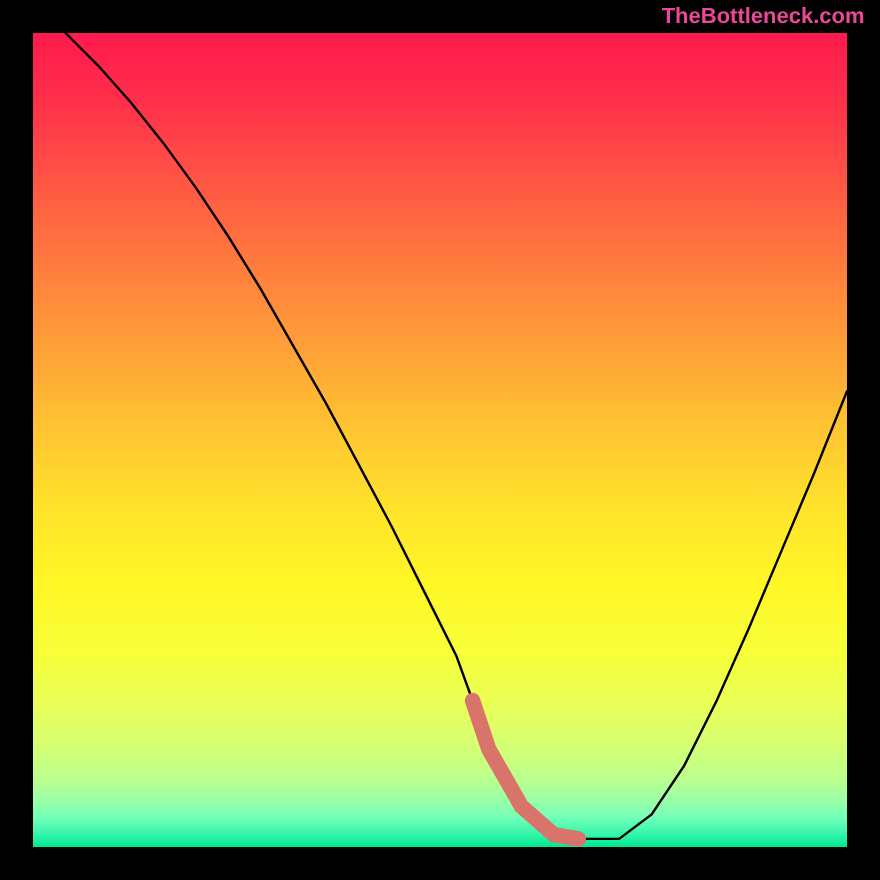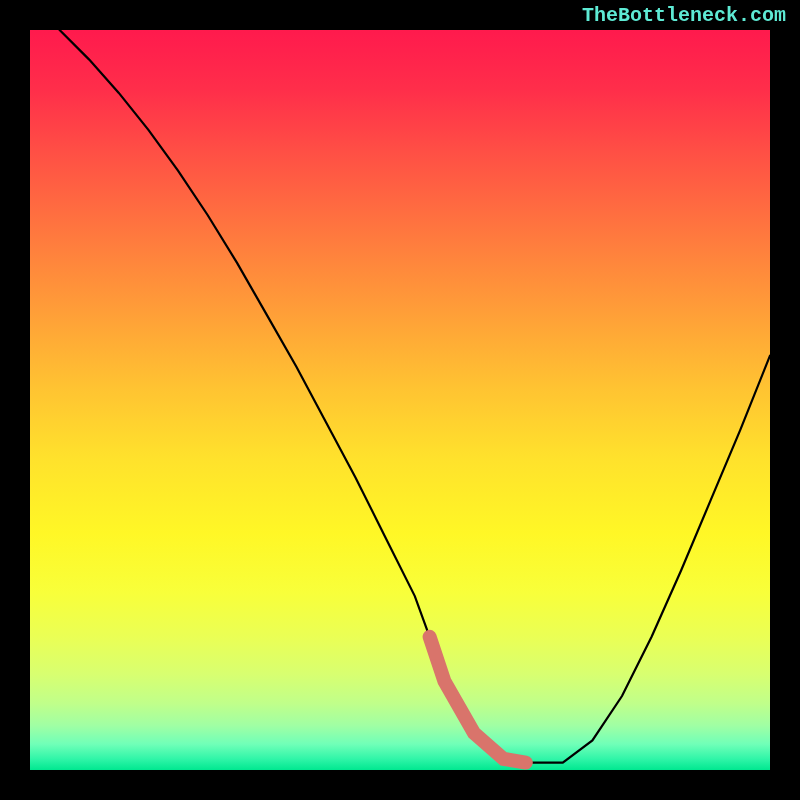--- a/index.html
+++ b/index.html
@@ -8,25 +8,24 @@
     height: 800px;
     background: #000;
     position: relative;
     font-family: Arial, sans-serif;
     overflow: hidden;
   }
   .watermark {
     position: absolute;
     top: 4px;
     right: 14px;
-    color: #5eead4;
+    color: #ec4899;
     font-size: 20px;
     font-weight: bold;
     z-index: 10;
-    font-family: Liberation Mono, monospace;
   }
   .plot-area {
     position: absolute;
     left: 30px;
     top: 30px;
     width: 740px;
     height: 740px;
     overflow: hidden;
   }
   .gradient-bg {

